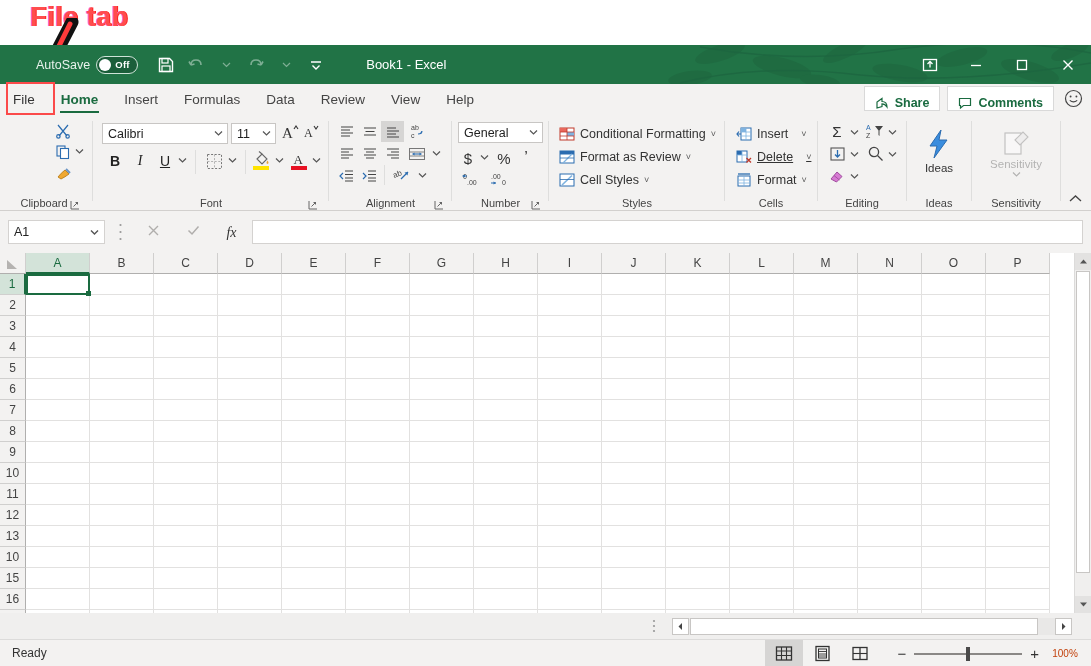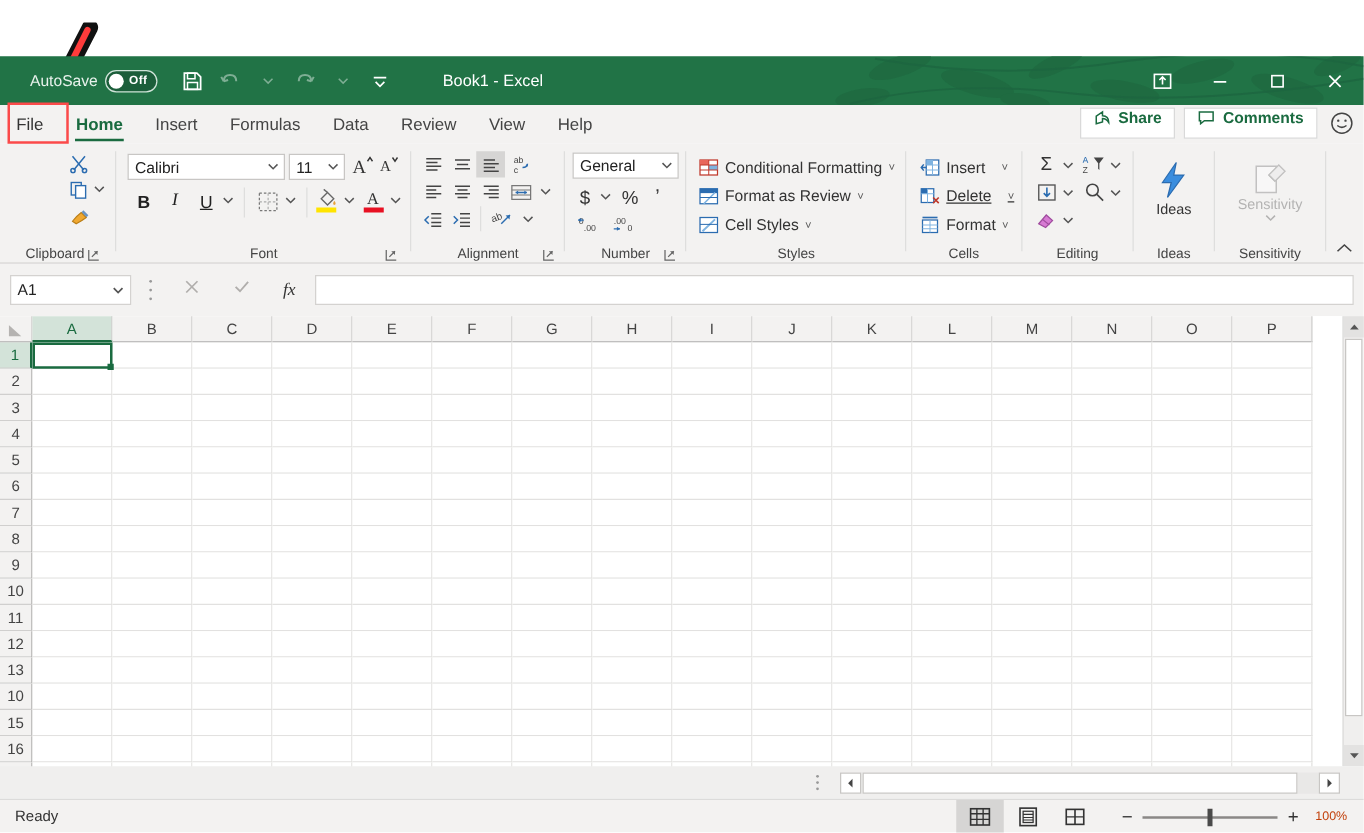--- a/index.html
+++ b/index.html
@@ -23,21 +23,21 @@
   }
   .annot-arrow { position:absolute; left:0px; top:18px; width:130px; height:92px; pointer-events:none; }
 
   
   .titlebar {
     position:absolute; left:0; top:45px; width:1091px; height:39px;
     background:#217346; overflow:hidden;
   }
   .leafbg { position:absolute; inset:0; opacity:1; }
   .tb-row { position:absolute; inset:0; display:flex; align-items:center; }
-  .autosave-wrap { display:flex; align-items:center; margin-left:24px; }
+  .autosave-wrap { display:flex; align-items:center; margin-left:36px; }
   .autosave-lbl { color:#e8f2ec; font-size:12.5px; margin-right:6px; }
   .toggle {
     width:42px; height:18px; border-radius:9px; background:#1b5e3a;
     border:1px solid #cfe3d8; display:flex; align-items:center; padding:0 2px; position:relative;
   }
   .toggle .knob { width:12px; height:12px; border-radius:50%; background:#ffffff; }
   .toggle .off { color:#ffffff; font-size:9.5px; margin-left:4px; font-weight:bold; letter-spacing:0.3px;}
   .qat { display:flex; align-items:center; margin-left:14px; gap:2px; }
   .qat-btn { width:28px; height:26px; display:flex; align-items:center; justify-content:center; }
   .qat-btn.dim svg { opacity:0.42; }
@@ -56,21 +56,21 @@
   .tab.active::after {
     content:""; position:absolute; left:12px; right:12px; bottom:2px; height:2.5px; background:#1a6b40;
   }
   .file-highlight {
     position:absolute; left:6px; top:82px; width:49px; height:33px;
     border:2.5px solid #fb4a4a; z-index:60; pointer-events:none;
   }
   .tab-right { position:absolute; right:6px; top:86px; display:flex; align-items:center; gap:7px; }
   .pillbtn {
     height:25px; padding:0 10px; background:#ffffff; border:1px solid #d9d9d9;
-    display:flex; align-items:flex-start; gap:6px; font-size:12.5px; color:#1a6b40; font-weight:bold;
+    display:flex; align-items:flex-end; gap:6px; font-size:12.5px; color:#1a6b40; font-weight:bold;
   }
   .smiley { width:24px; height:24px; display:flex; align-items:center; justify-content:center; }
 
   
   .ribbon {
     position:absolute; left:0; top:115px; width:1091px; height:96px;
     background:#f3f2f1; border-bottom:1px solid #d2d0ce;
   }
   .grp { position:absolute; top:0; height:96px; }
   .grp .body { position:absolute; left:0; top:2px; right:0; height:73px; }
@@ -172,20 +172,21 @@
   .zoomtrack { position:relative; width:108px; height:2px; background:#8a8886; }
   .zthumb { position:absolute; left:52px; top:-6px; width:4px; height:14px; background:#4a4a4a; }
   .zpct { font-size:10px; color:#c2410c; width:36px; text-align:center; }
 </style>
 </head>
 <body>
 
 <div id="app">
 
   <div class="annot-band">
+    <div class="annot-text">File tab</div>
     <svg class="annot-arrow" viewBox="0 0 130 92">
       <path d="M72 4 L40 66" stroke="#111111" stroke-width="13" stroke-linecap="round" fill="none"></path>
       <path d="M70 6 L42 62" stroke="#ff3b3b" stroke-width="5" stroke-linecap="round" fill="none"></path>
       <path d="M26 86 L48 52 L34 62 Z" fill="#ff3b3b"></path>
       <path d="M26 86 L36 56 L48 52 Z" fill="#ff3b3b"></path>
     </svg>
   </div>
 
   <div class="titlebar">
     <svg class="leafbg" viewBox="0 0 1091 39" preserveAspectRatio="none">

